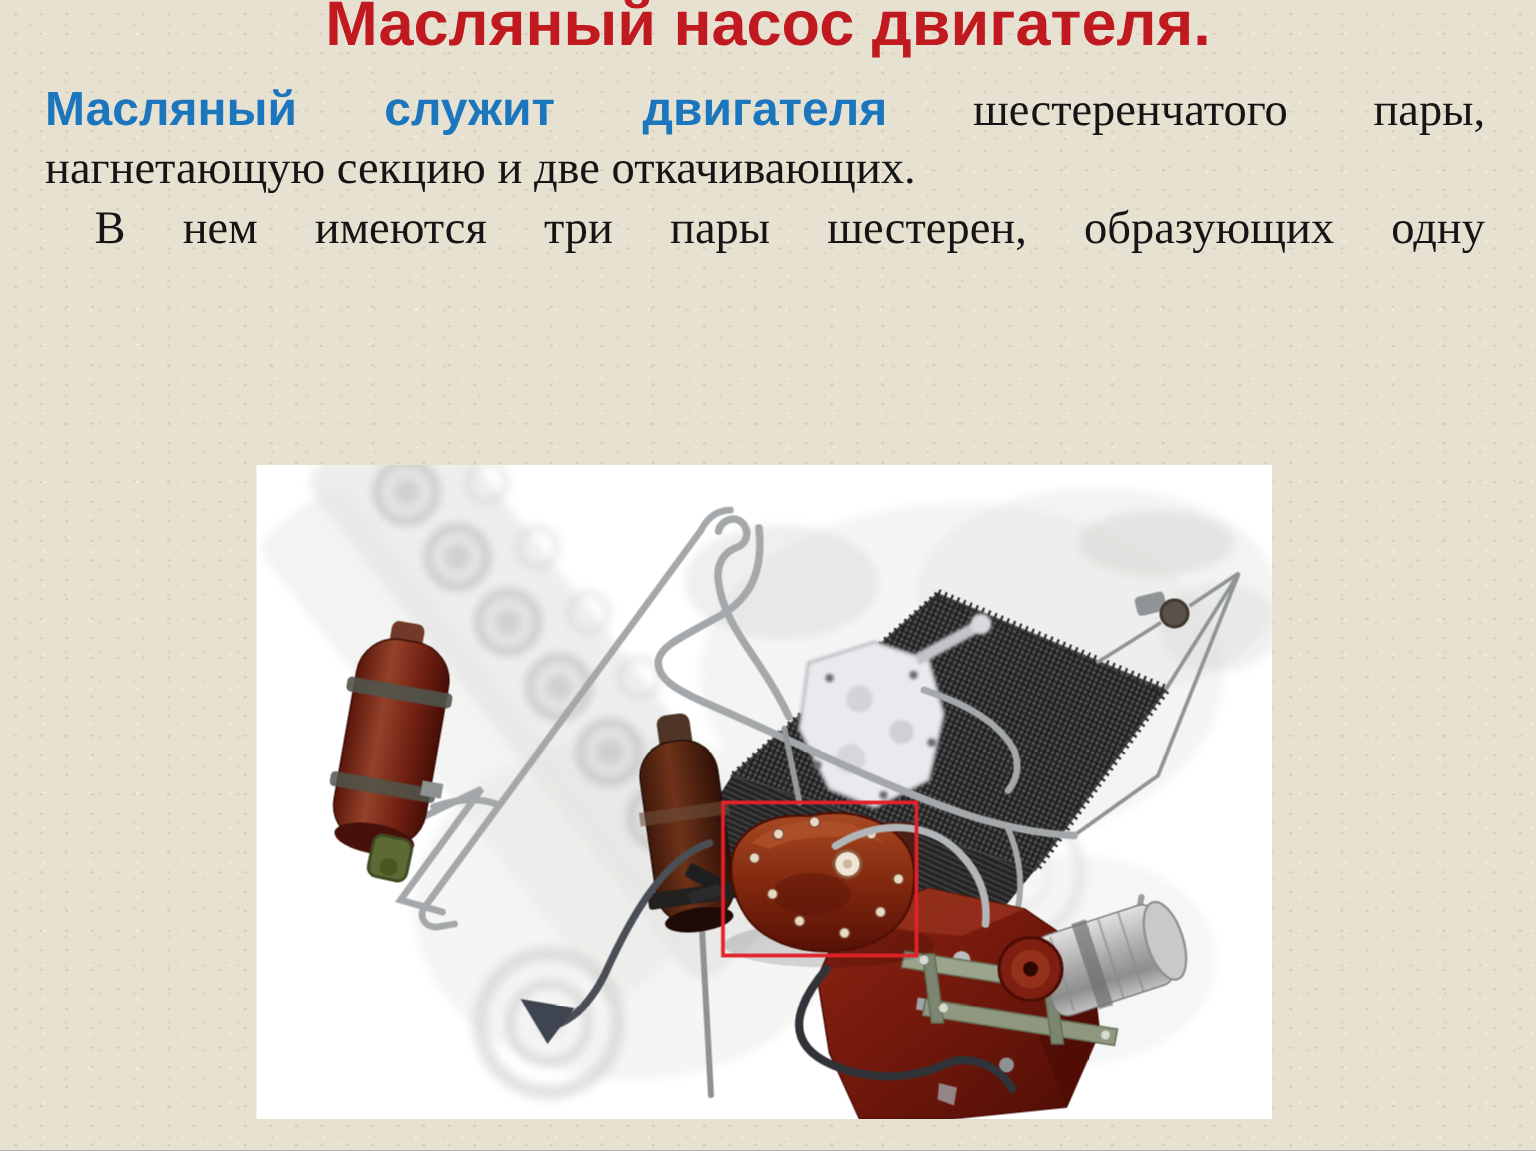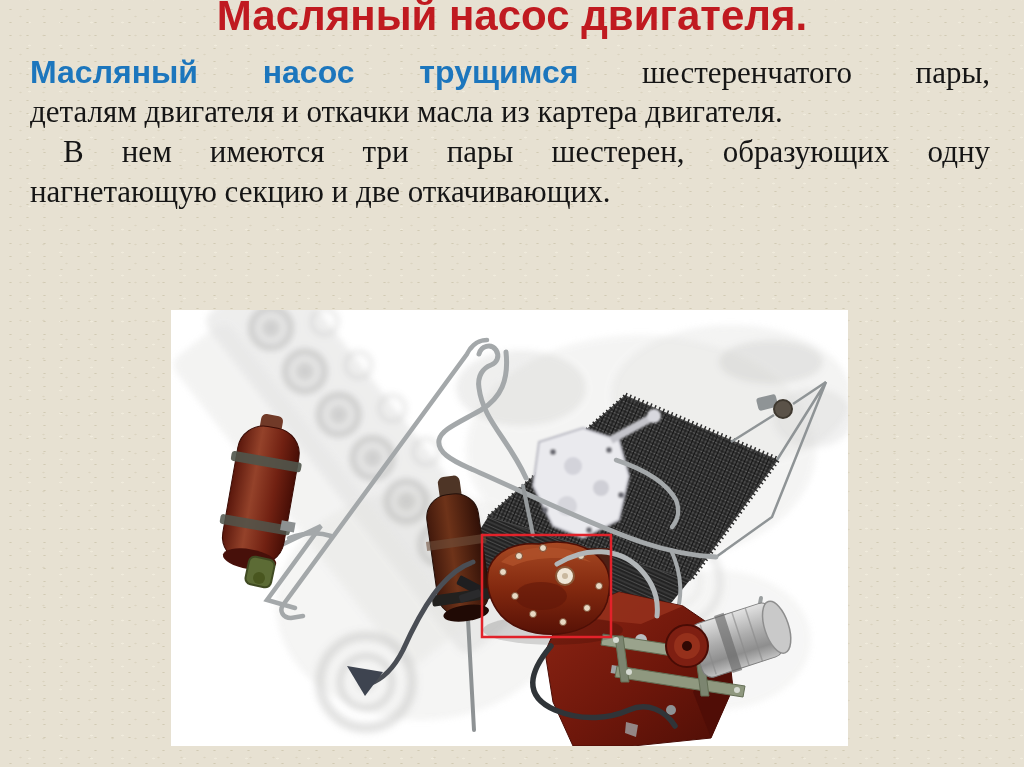--- a/index.html
+++ b/index.html
@@ -39,24 +39,23 @@
   .figure svg{display:block;}
 </style>
 </head>
 <body>
 
 <div class="slide">
 
   <div class="title">Масляный насос двигателя.</div>
 
   <div class="body-text">
-    <div class="tline just"><span class="lead">Масляный насос трущимся</span> <span>шестеренчатого пары,</span></div>
-    <div class="tline">деталям двигателя и  откачки масла из картера двигателя.</div>
+    <div class="tline just"><span class="lead">Масляный служит двигателя</span> <span>шестеренчатого пары,</span></div>
+    <div class="tline">нагнетающую секцию и две откачивающих.</div>
     <div class="tline just indent">В нем имеются три пары шестерен, образующих одну</div>
-    <div class="tline">нагнетающую секцию и две откачивающих.</div>
   </div>
 
   <div class="figure" title="3D CAD rendering of a diesel engine lubrication system: ghosted engine block, oil cooler mesh, two dark-red oil filter canisters, pipes, and the three-section gear oil pump on the lower crankcase outlined with a red box">
     <svg width="677" height="436" viewBox="0 0 677 436" xmlns="http://www.w3.org/2000/svg">
       <defs>
         <filter id="soft" x="-20%" y="-20%" width="140%" height="140%">
             <feGaussianBlur stdDeviation="3"></feGaussianBlur>
           </filter>
         <filter id="soft2" x="-20%" y="-20%" width="140%" height="140%">
             <feGaussianBlur stdDeviation="1.2"></feGaussianBlur>

